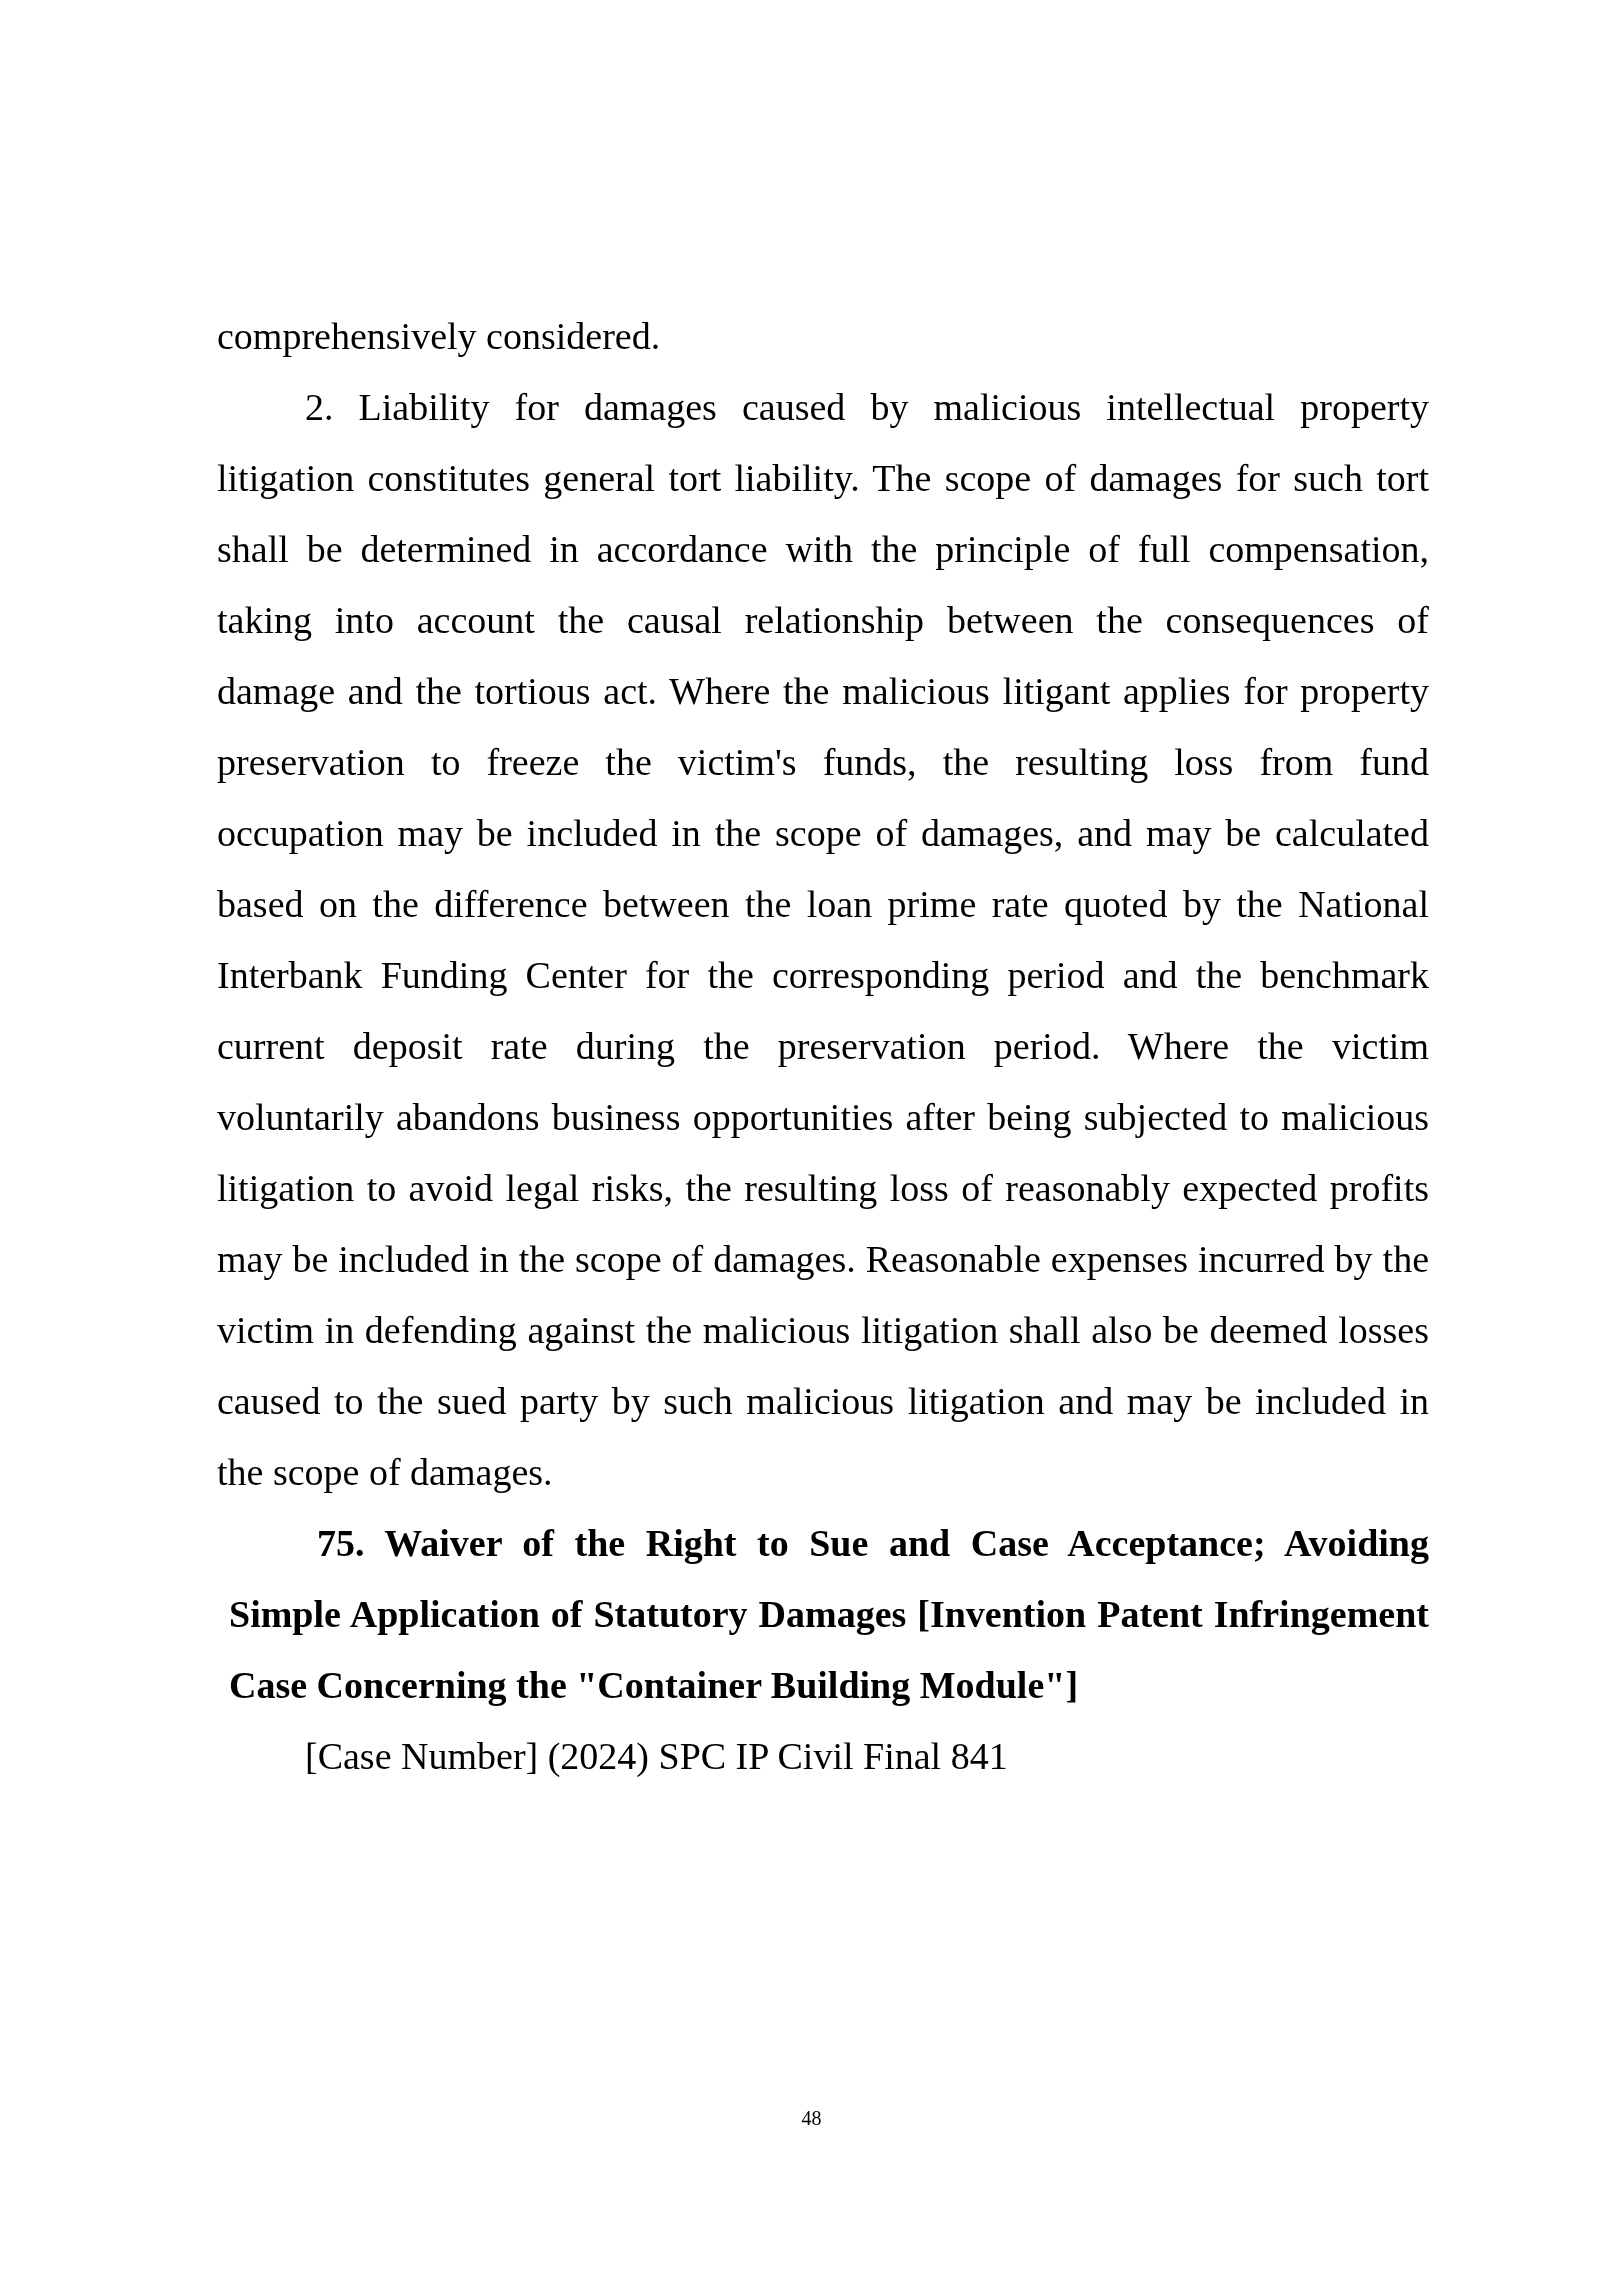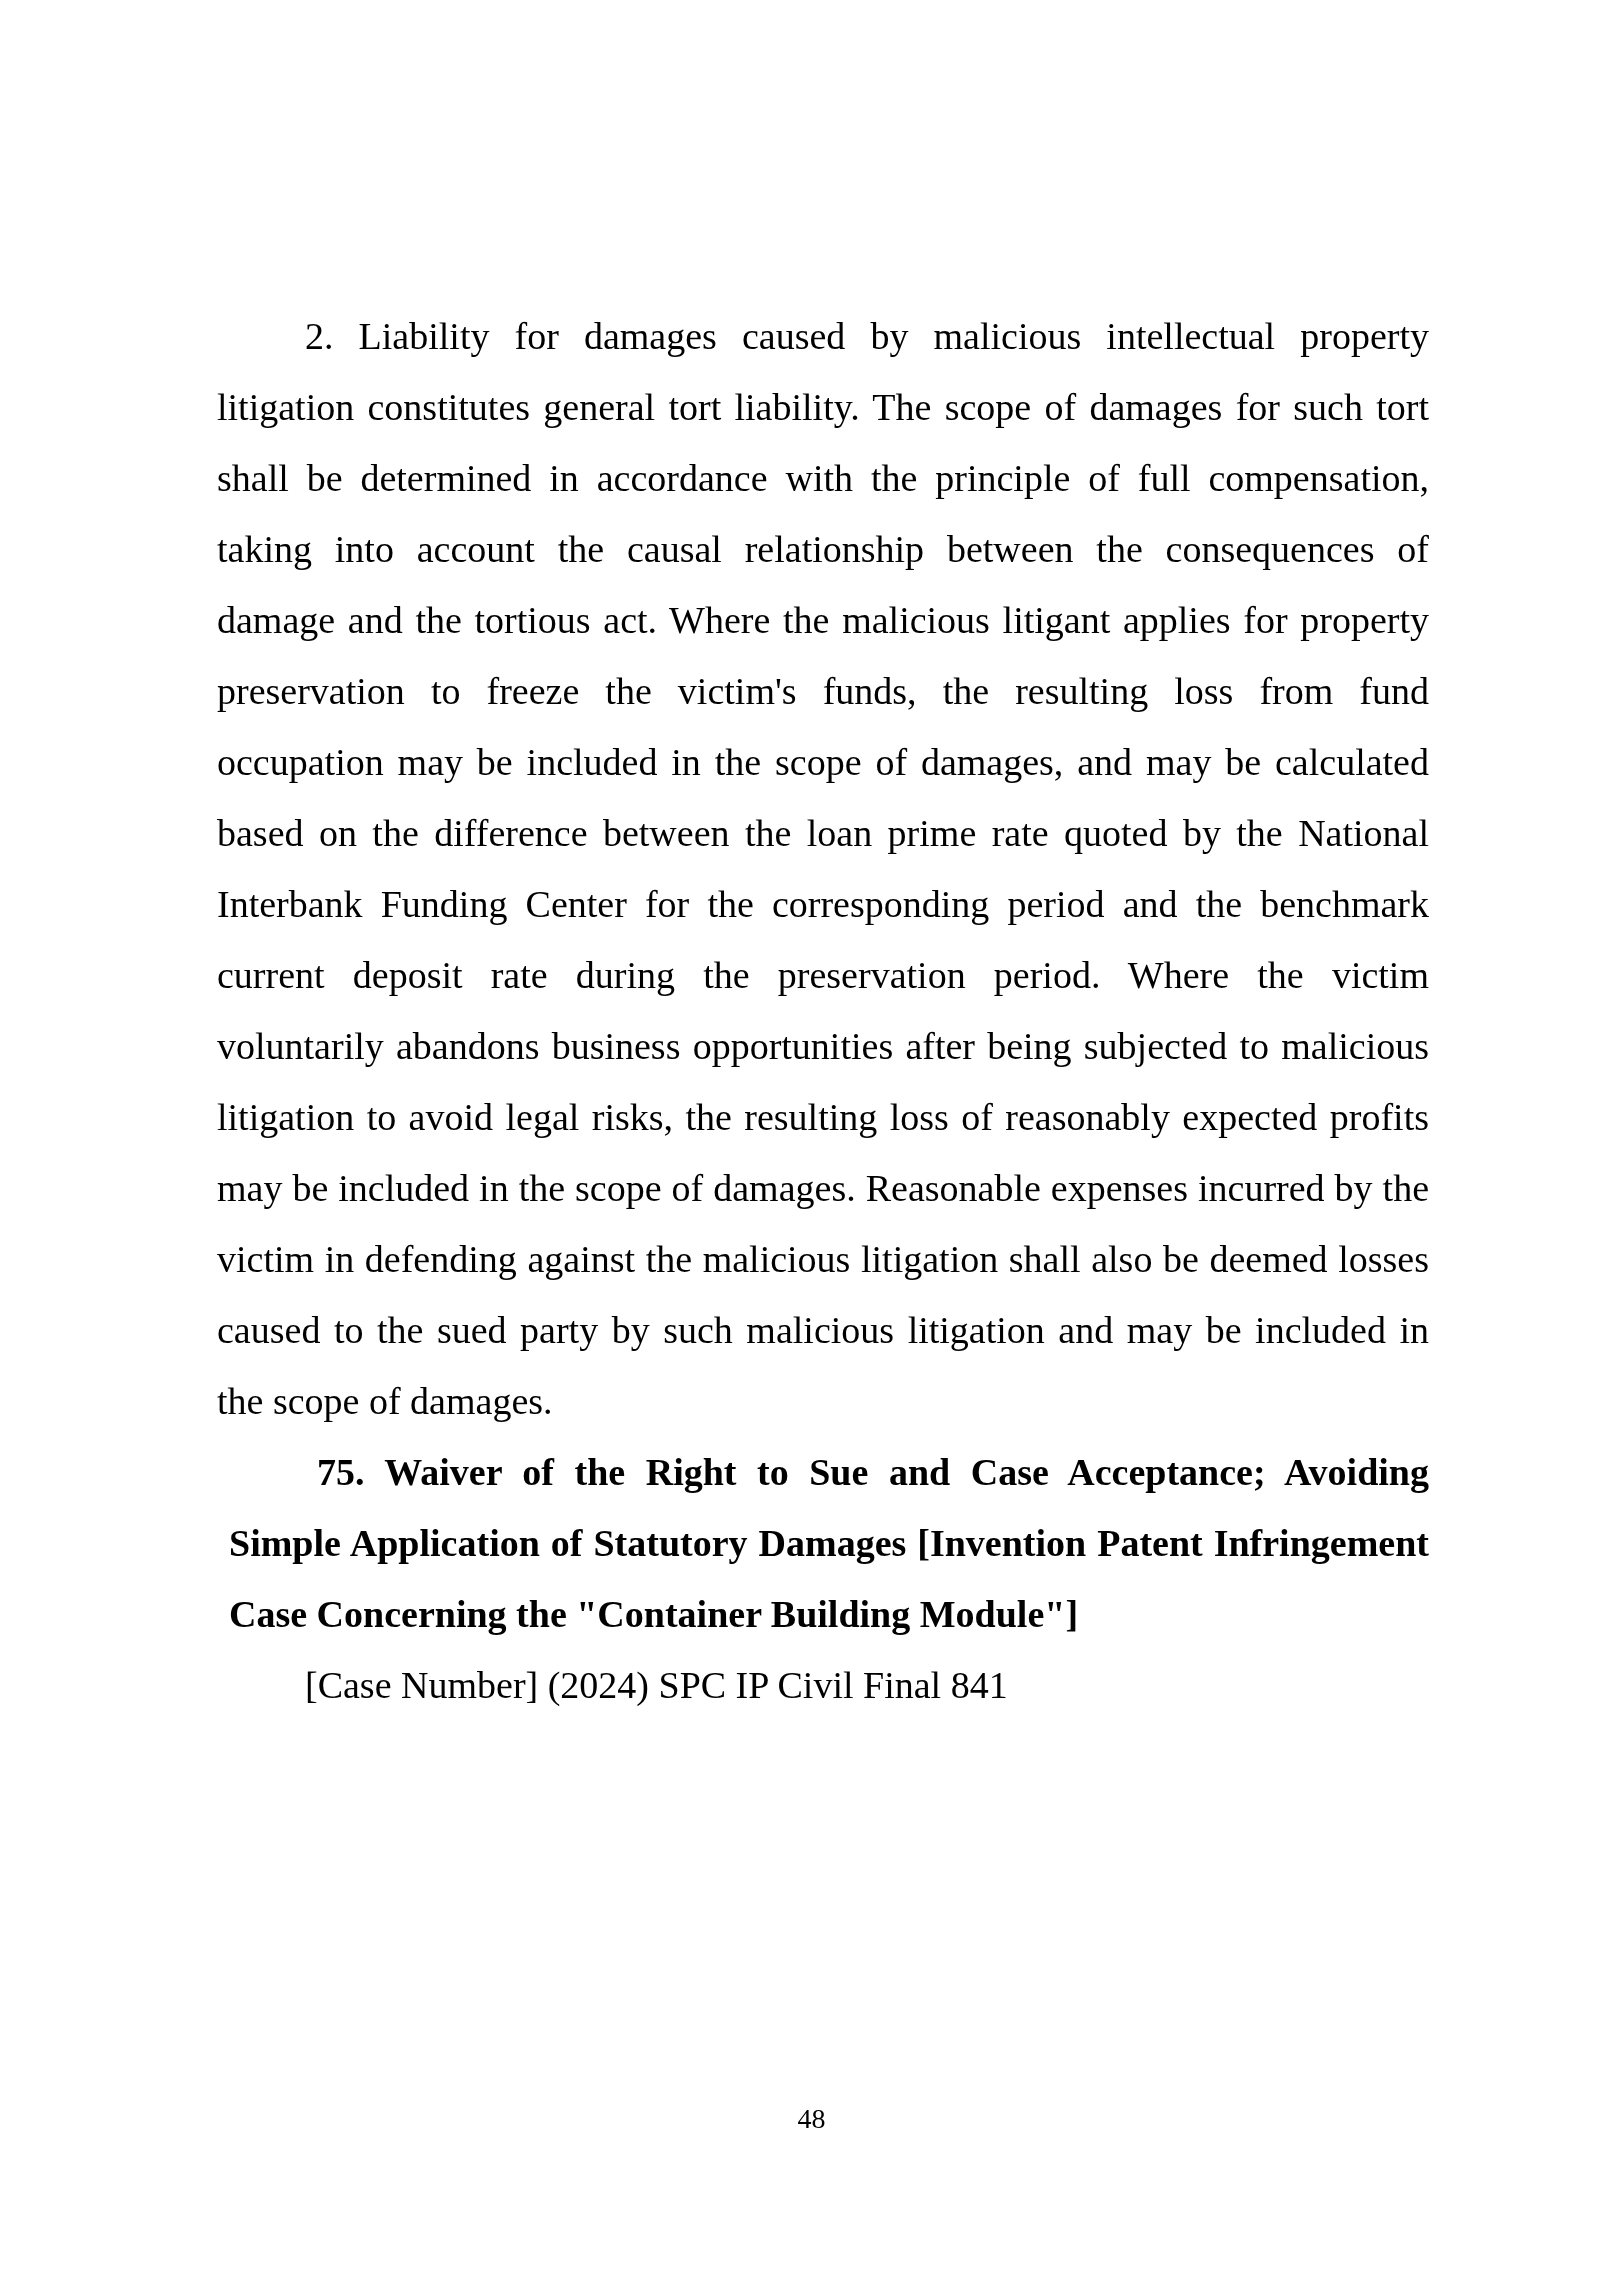--- a/index.html
+++ b/index.html
@@ -34,27 +34,28 @@
     .heading {
       font-weight: bold;
       margin-left: 12px;
     }
     .page-number {
       position: absolute;
       left: 0;
       width: 1623px;
       top: 2104px;
       text-align: center;
-      font-size: 28px;
+      font-size: 20px;
       line-height: 29px;
     }
   </style>
 </head>
 <body>
 
 <div class="page">
+  <p class="para">comprehensively considered.</p>
   <p class="para indent">2. Liability for damages caused by malicious intellectual property litigation constitutes general tort liability. The scope of damages for such tort shall be determined in accordance with the principle of full compensation, taking into account the causal relationship between the consequences of damage and the tortious act. Where the malicious litigant applies for property preservation to freeze the victim's funds, the resulting loss from fund occupation may be included in the scope of damages, and may be calculated based on the difference between the loan prime rate quoted by the National Interbank Funding Center for the corresponding period and the benchmark current deposit rate during the preservation period. Where the victim voluntarily abandons business opportunities after being subjected to malicious litigation to avoid legal risks, the resulting loss of reasonably expected profits may be included in the scope of damages. Reasonable expenses incurred by the victim in defending against the malicious litigation shall also be deemed losses caused to the sued party by such malicious litigation and may be included in the scope of damages.</p>
   <p class="para indent heading">75. Waiver of the Right to Sue and Case Acceptance; Avoiding Simple Application of Statutory Damages [Invention Patent Infringement Case Concerning the "Container Building Module"]</p>
   <p class="para indent">[Case Number] (2024) SPC IP Civil Final 841</p>
 </div>
 
 <div class="page-number">48</div>
 
 
 </body></html>

